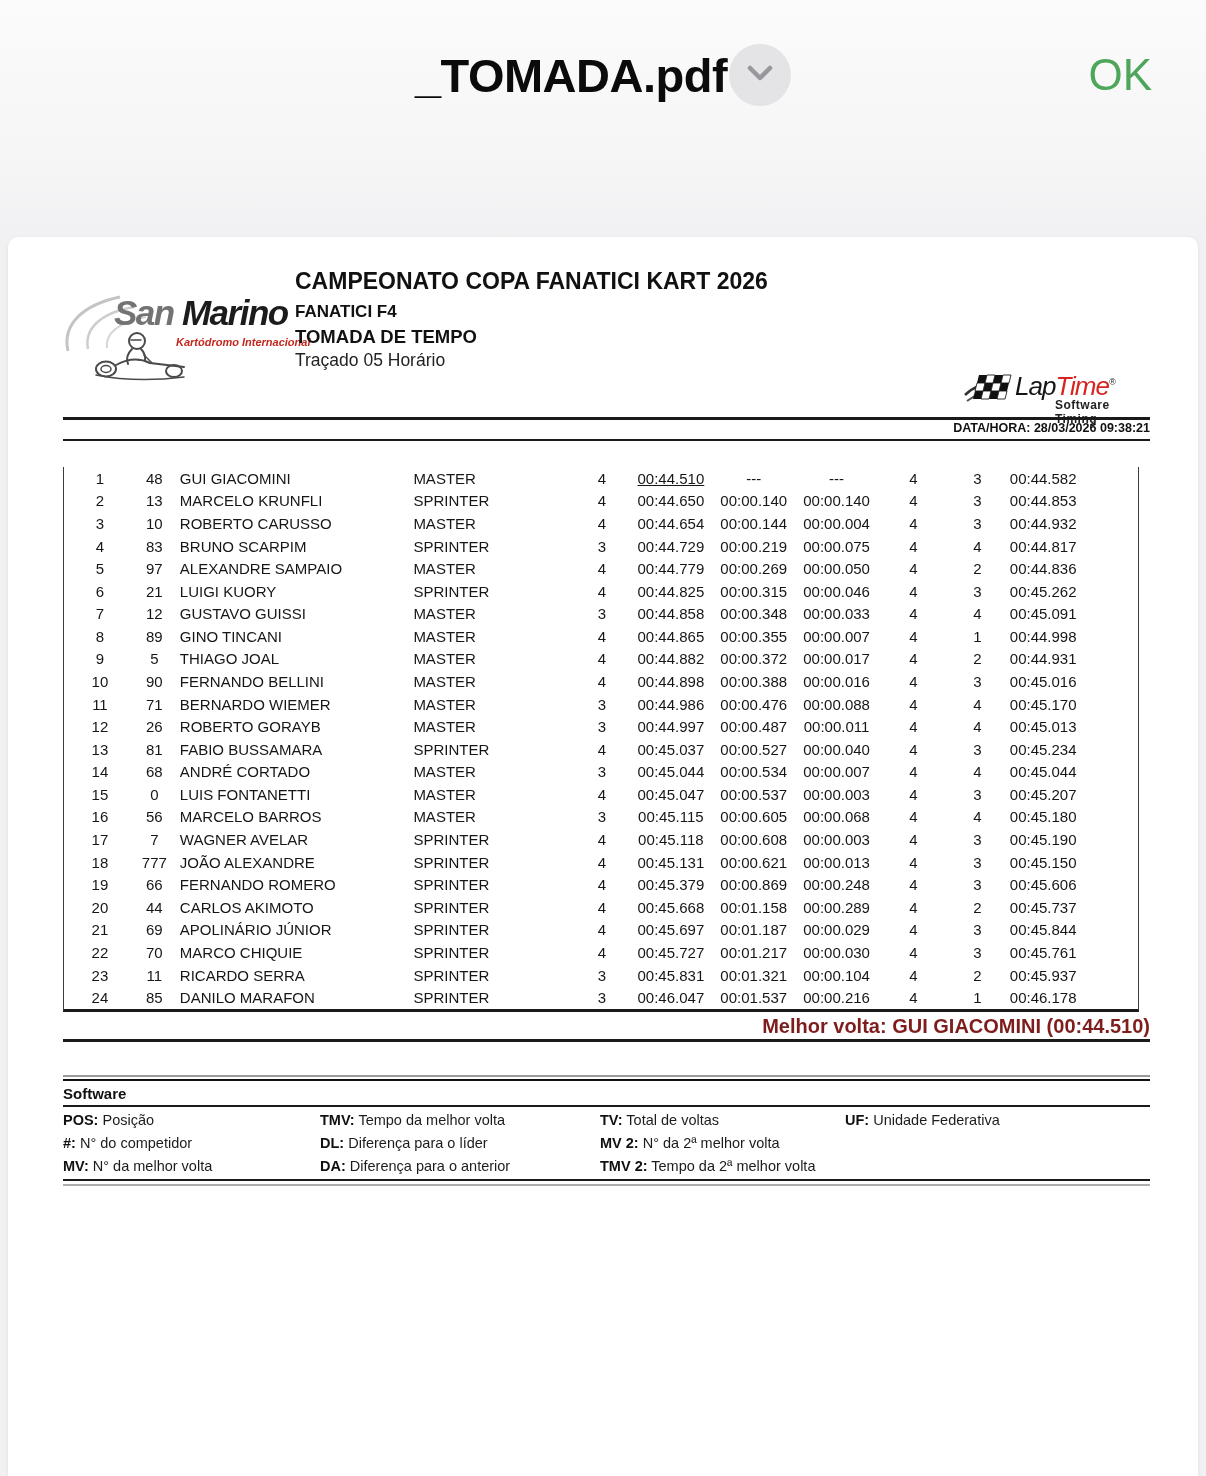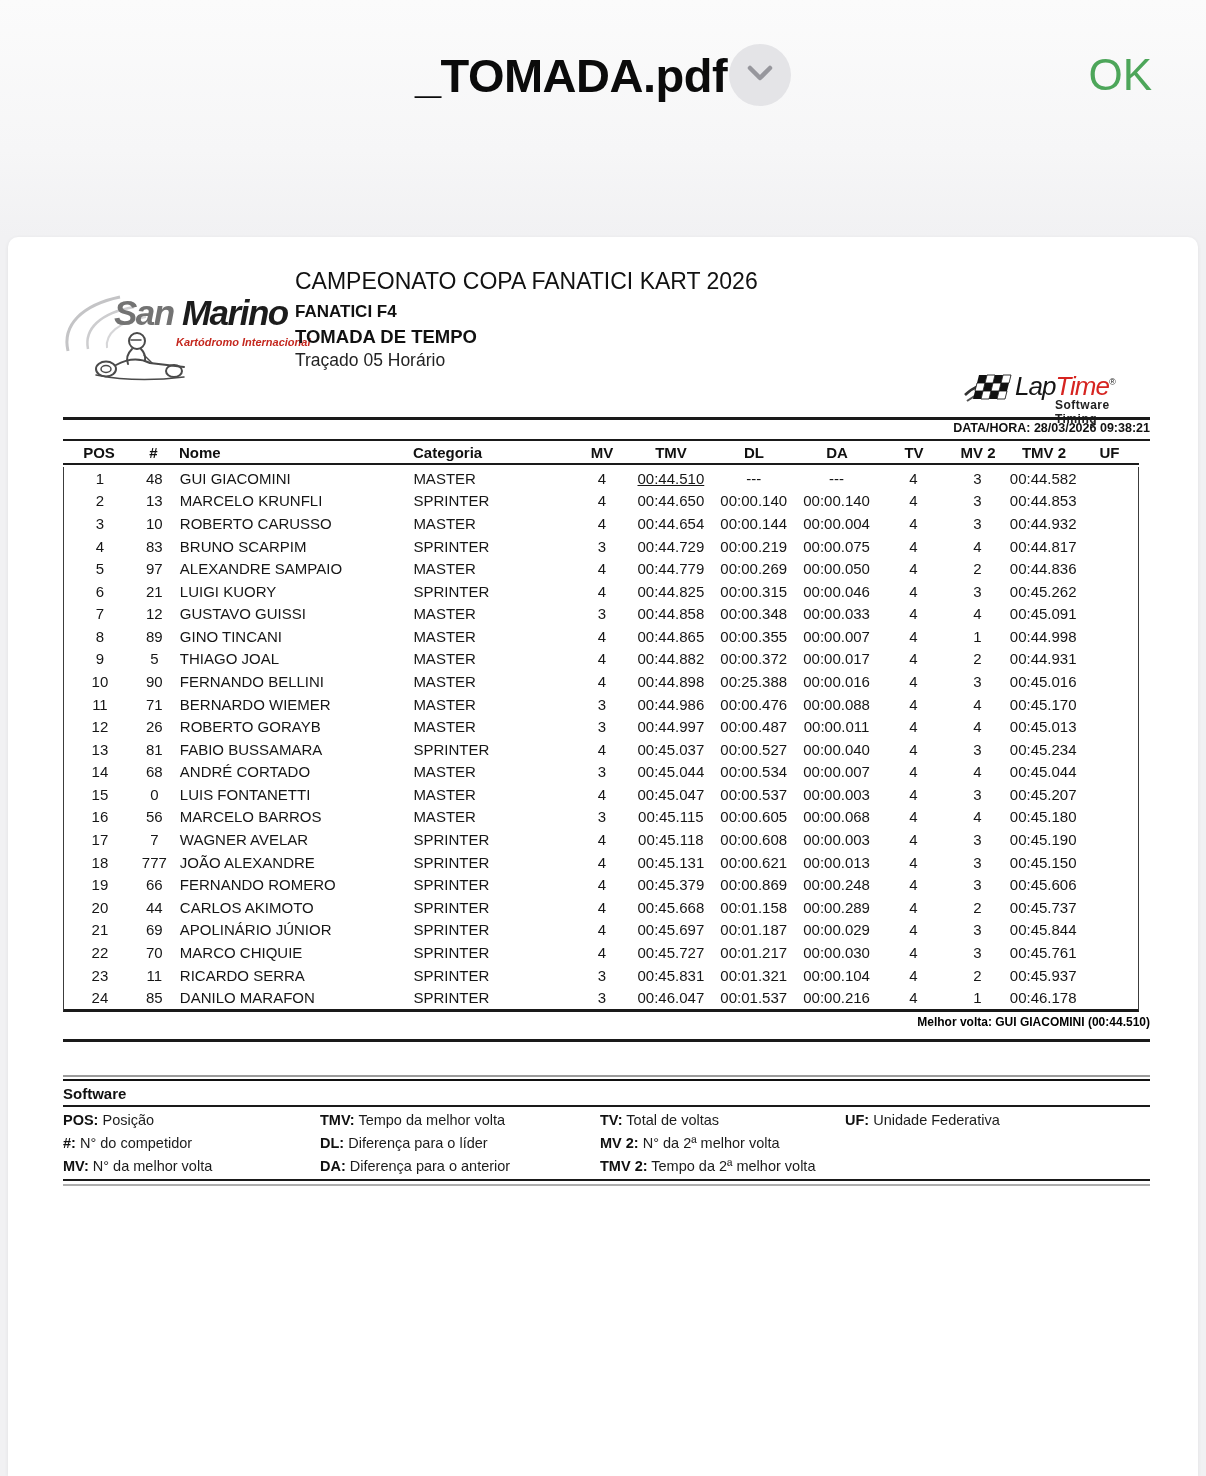--- a/index.html
+++ b/index.html
@@ -21,21 +21,21 @@
     font-size:44px; font-weight:500; background:none; border:none;
     font-family:"Liberation Sans", sans-serif; }
 
   
   .page { position:absolute; left:8px; top:237px; width:1190px; height:1239px;
     background:#ffffff; border-radius:10px 10px 0 0;
     box-shadow:0 1px 4px rgba(0,0,0,0.07); }
   .abs { position:absolute; }
   .nowrap { white-space:nowrap; }
 
-  .championship { left:287px; top:31px;  font-size:23px;   font-weight:400; color:#111; }
+  .championship { left:287px; top:31px;  font-size:23px;   font-weight:700; color:#111; }
   .cat-line     { left:287px; top:65px;  font-size:17px;   font-weight:700; color:#111; }
   .session      { left:287px; top:89px;  font-size:18.5px; font-weight:700; color:#111; }
   .track-line   { left:287px; top:113px; font-size:17.5px; font-weight:400; color:#222; }
 
   
   .sm-logo { left:48px; top:50px; width:240px; height:92px; }
   .sm-text { position:absolute; left:58px; top:6px; font-style:italic; font-weight:800;
     font-size:35px; letter-spacing:-1.5px; white-space:nowrap; }
   .sm-sub { position:absolute; left:120px; top:49px; font-style:italic; font-weight:700;
     font-size:11px; white-space:nowrap; }
@@ -71,21 +71,21 @@
     border-bottom:3px solid #1a1a1a; }
   .trow { display:flex; height:22.58px; font-size:15px; color:#161616; }
   .cell { display:flex; align-items:center; justify-content:center; overflow:hidden; white-space:nowrap; }
   .cell.pos{width:72px} .cell.num{width:37px} .cell.nome{width:234px}
   .cell.categoria{width:170px} .cell.mv{width:52px} .cell.tmv{width:86px}
   .cell.dl{width:80px} .cell.da{width:86px} .cell.tv{width:68px}
   .cell.mv2{width:60px} .cell.tmv2{width:72px} .cell.uf{width:59px}
   .cell.left { justify-content:flex-start; padding-left:7px; }
   .cell.underlined { text-decoration:underline; }
 
-  .bestlap { right:48px; top:778px; font-size:12px; font-weight:700; color:#000000; }
+  .bestlap { right:48px; top:778px; font-size:20px; font-weight:700; color:#7f1d1d; }
 
   
   .legend-title { left:55px; top:848px; font-size:15px; font-weight:700; color:#111; }
   .legend-grid { left:55px; top:872px; width:1087px; display:grid;
     grid-template-columns:257px 280px 245px 1fr; grid-auto-flow:column;
     grid-template-rows:repeat(3, 23px); font-size:14.5px; color:#1c1c1c; }
   .legend-grid p { line-height:23px; white-space:nowrap; }
   .legend-grid b { color:#111; }
 </style>
 </head>
@@ -159,34 +159,20 @@
     <span class="lt-words">
       <span style="color:#151515">Lap</span><span style="color:#D62420">Time</span><span class="lt-reg" style="color:#151515">®</span>
     </span>
     <span class="lt-sub">Software Timing</span>
   </div>
 
   <div class="abs rule rule-top"></div>
   <div class="abs datahora">DATA/HORA: 28/03/2026 09:38:21</div>
   <div class="abs rule rule-under-dh"></div>
 
-  <div class="abs thead">
-      <div class="cell pos">POS</div>
-      <div class="cell num">#</div>
-      <div class="cell nome left">Nome</div>
-      <div class="cell categoria left">Categoria</div>
-      <div class="cell mv">MV</div>
-      <div class="cell tmv">TMV</div>
-      <div class="cell dl">DL</div>
-      <div class="cell da">DA</div>
-      <div class="cell tv">TV</div>
-      <div class="cell mv2">MV 2</div>
-      <div class="cell tmv2">TMV 2</div>
-      <div class="cell uf">UF</div>
-    </div>
   <div class="abs tbody">
       <div class="trow">
         <div class="cell pos">1</div>
         <div class="cell num">48</div>
         <div class="cell nome left">GUI GIACOMINI</div>
         <div class="cell categoria left">MASTER</div>
         <div class="cell mv">4</div>
         <div class="cell tmv underlined">00:44.510</div>
         <div class="cell dl">---</div>
         <div class="cell da">---</div>
@@ -307,21 +293,21 @@
         <div class="cell tmv2">00:44.931</div>
         <div class="cell uf"></div>
       </div>
       <div class="trow">
         <div class="cell pos">10</div>
         <div class="cell num">90</div>
         <div class="cell nome left">FERNANDO BELLINI</div>
         <div class="cell categoria left">MASTER</div>
         <div class="cell mv">4</div>
         <div class="cell tmv">00:44.898</div>
-        <div class="cell dl">00:25.388</div>
+        <div class="cell dl">00:00.388</div>
         <div class="cell da">00:00.016</div>
         <div class="cell tv">4</div>
         <div class="cell mv2">3</div>
         <div class="cell tmv2">00:45.016</div>
         <div class="cell uf"></div>
       </div>
       <div class="trow">
         <div class="cell pos">11</div>
         <div class="cell num">71</div>
         <div class="cell nome left">BERNARDO WIEMER</div>

